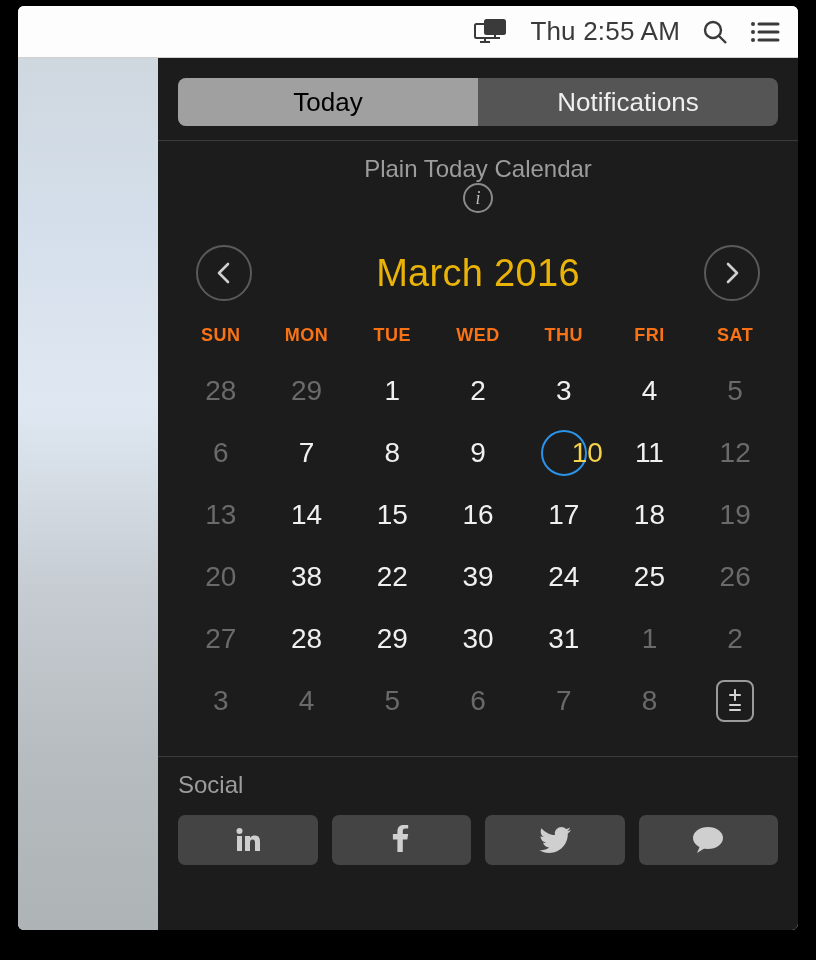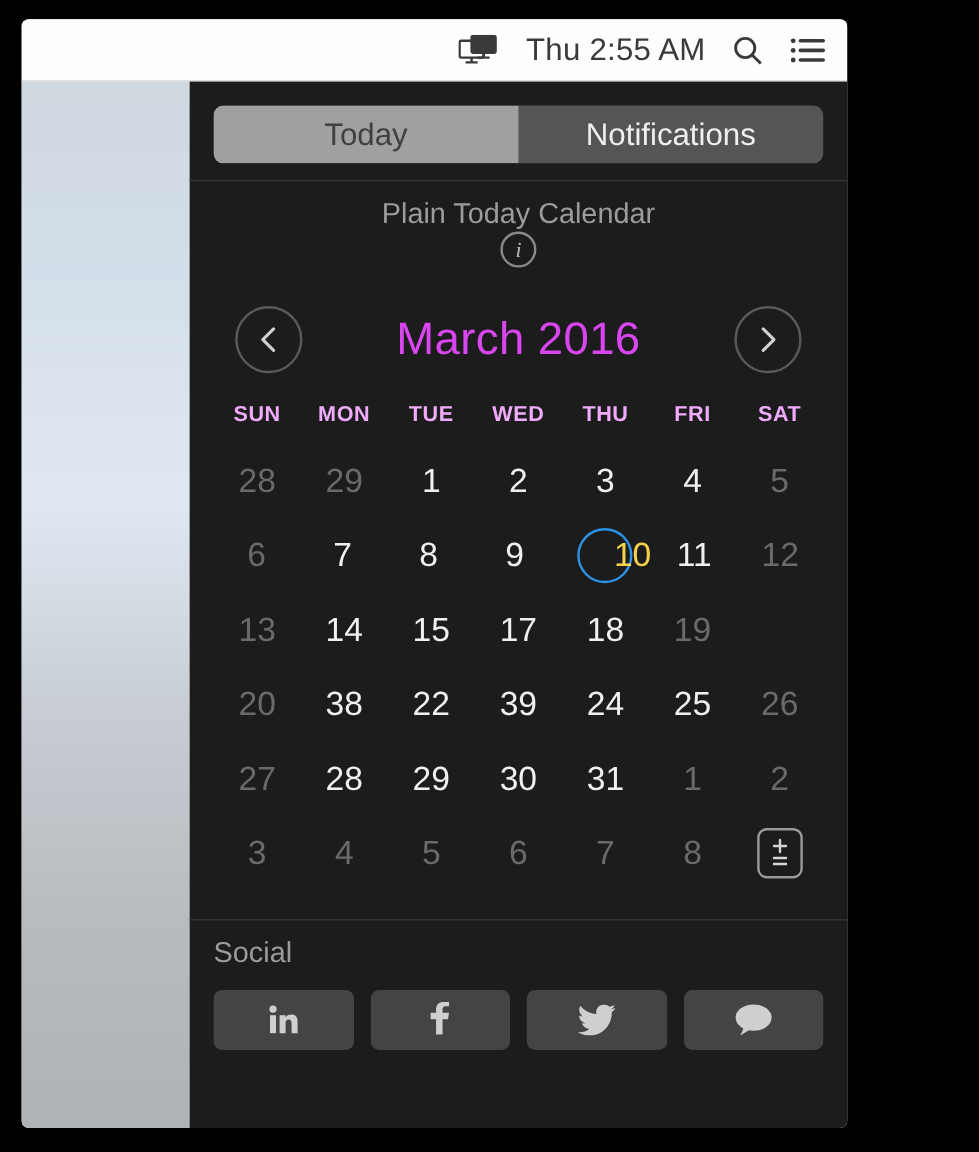--- a/index.html
+++ b/index.html
@@ -1,22 +1,22 @@
 <!DOCTYPE html>
 <html><head>
 <meta charset="utf-8">
 <style>
   * { box-sizing: border-box; margin: 0; padding: 0; }
   html, body { width: 816px; height: 960px; overflow: hidden; font-family: -apple-system, "Helvetica Neue", Helvetica, Arial, sans-serif; }
   body { background: #000; }
 
   .frame {
     position: absolute;
-    top: 16px; left: 18px;
-    width: 688px; height: 924px;
+    top: 6px; left: 18px;
+    width: 780px; height: 924px;
     background: #fff;
     border-radius: 6px;
     overflow: hidden;
   }
 
   
   .menubar {
     height: 52px;
     background: #fdfdfd;
     display: flex;
@@ -66,21 +66,21 @@
   .segtab {
     flex: 1;
     display: flex;
     align-items: center;
     justify-content: center;
     font-size: 26px;
     color: #efefef;
   }
   .segtab.active {
     background: #a0a0a0;
-    color: #404040;
+    color: #000000;
   }
 
   .divider { height: 1px; background: #3a3a3a; }
 
   
   .widget-header {
     display: flex;
     align-items: center;
     justify-content: space-between;
     padding: 14px 20px 14px 20px;
@@ -114,34 +114,34 @@
     border: 2px solid #5a5a5a;
     border-radius: 50%;
     display: flex; align-items: center; justify-content: center;
     color: #cfcfcf;
   }
   .caltitle {
     flex: 1;
     text-align: center;
     font-size: 38px;
     font-weight: 300;
-    color: #d946ef;
+    color: #eab308;
     letter-spacing: 0.3px;
   }
 
   .dowrow, .weekrow {
     display: grid;
     grid-template-columns: repeat(7, 1fr);
     text-align: center;
   }
   .dowrow { margin-top: 12px; margin-bottom: 8px; }
   .dow {
     font-size: 18px;
     font-weight: 600;
-    color: #f0abfc;
+    color: #f97316;
     letter-spacing: 0.5px;
     padding: 6px 0;
   }
 
   .caldays { display: flex; flex-direction: column; gap: 0; }
   .daycell {
     height: 62px;
     display: flex;
     align-items: center;
     justify-content: center;
@@ -324,20 +324,23 @@
               <div class="daycell out">
                 <span class="num">13</span>
               </div>
               <div class="daycell">
                 <span class="num">14</span>
               </div>
               <div class="daycell">
                 <span class="num">15</span>
               </div>
               <div class="daycell">
+                <span class="num">16</span>
+              </div>
+              <div class="daycell">
                 <span class="num">17</span>
               </div>
               <div class="daycell">
                 <span class="num">18</span>
               </div>
               <div class="daycell out">
                 <span class="num">19</span>
               </div>
             </div>
             <div class="weekrow">

